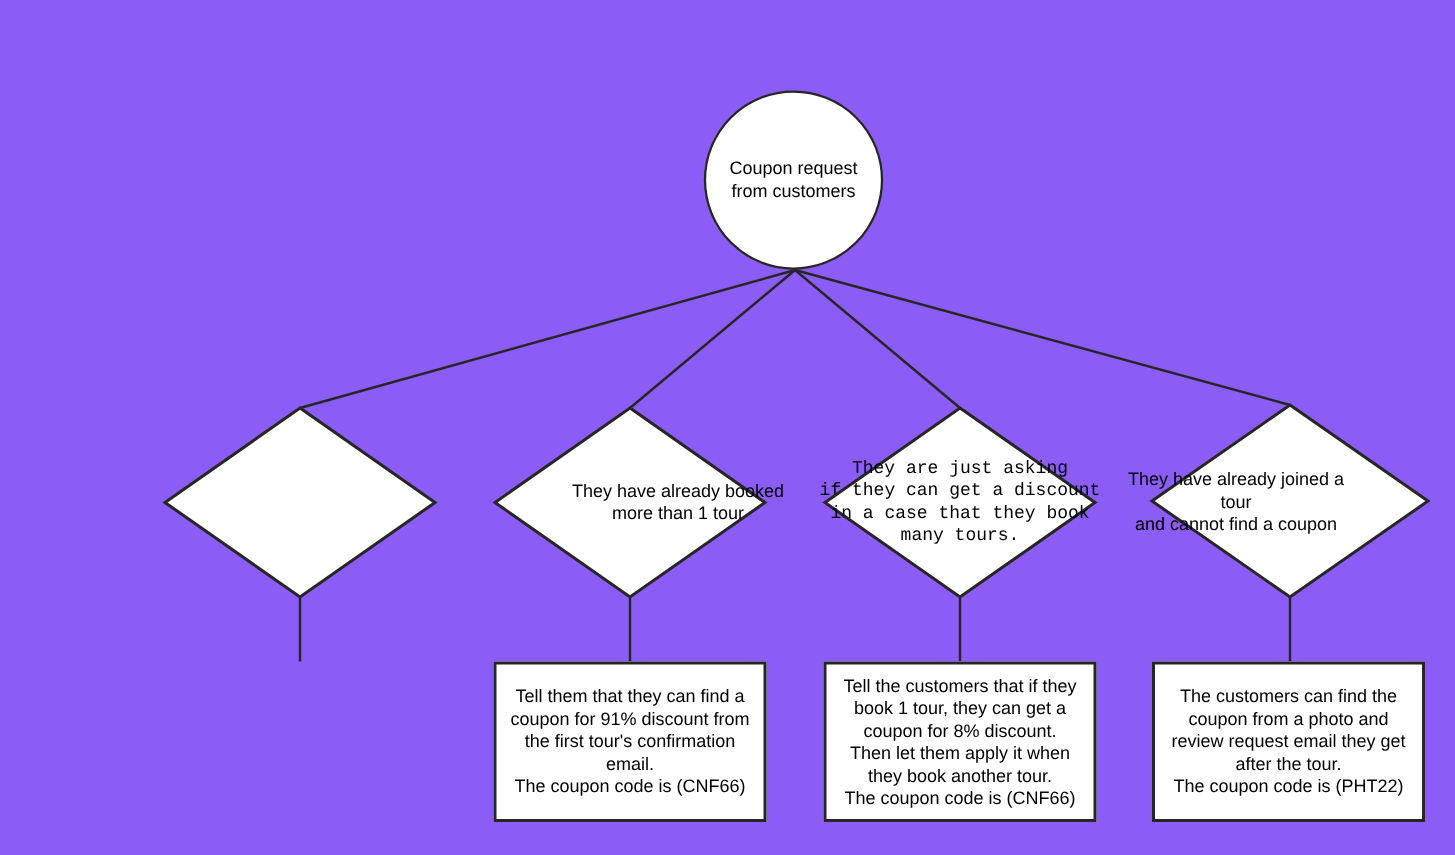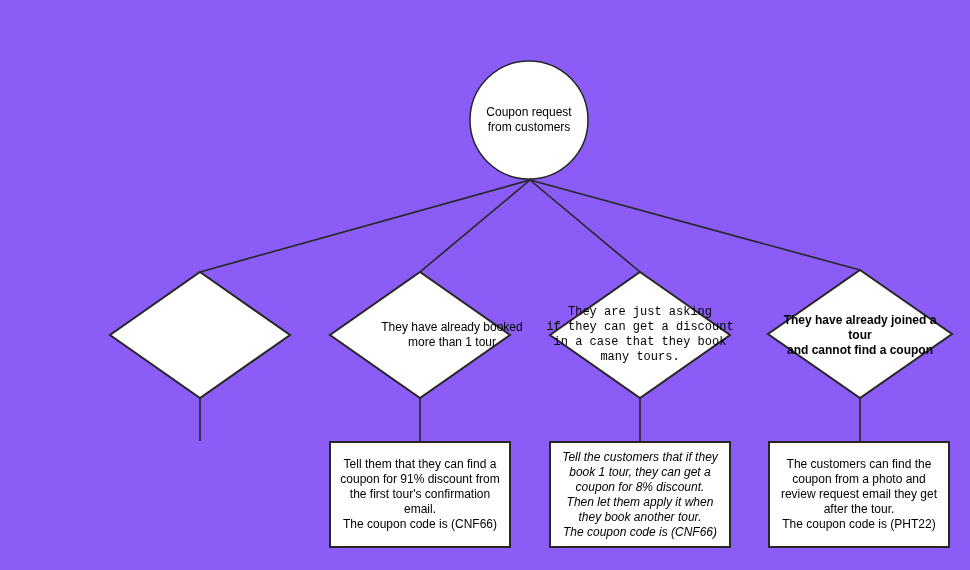--- a/index.html
+++ b/index.html
@@ -83,32 +83,32 @@
 
   <div class="node-label" style="left:529px; top:120px;">Coupon request
 from customers</div>
 
   <div class="node-label" style="left:420px; top:335px;margin-left:32px;">They have already booked
 more than 1 tour</div>
   <div class="node-label" style="left:640px; top:335px;font-family:Liberation Mono, monospace;">They are just asking
 if they can get a discount
 in a case that they book
 many tours.</div>
-  <div class="node-label" style="left:860px; top:335px;font-weight:bold;">They have already joined a
+  <div class="node-label" style="left:824px; top:335px;">They have already joined a
 tour
 and cannot find a coupon</div>
 
   <div class="action-box" style="left:329px;">
     <div class="action-label">Tell them that they can find a
 coupon for 91% discount from
 the first tour's confirmation
 email.
 The coupon code is (CNF66)</div>
   </div>
-  <div class="action-box" style="left:549px;font-style:italic;">
+  <div class="action-box" style="left:549px;">
     <div class="action-label">Tell the customers that if they
 book 1 tour, they can get a
 coupon for 8% discount.
 Then let them apply it when
 they book another tour.
 The coupon code is (CNF66)</div>
   </div>
   <div class="action-box" style="left:768px;">
     <div class="action-label">The customers can find the
 coupon from a photo and

